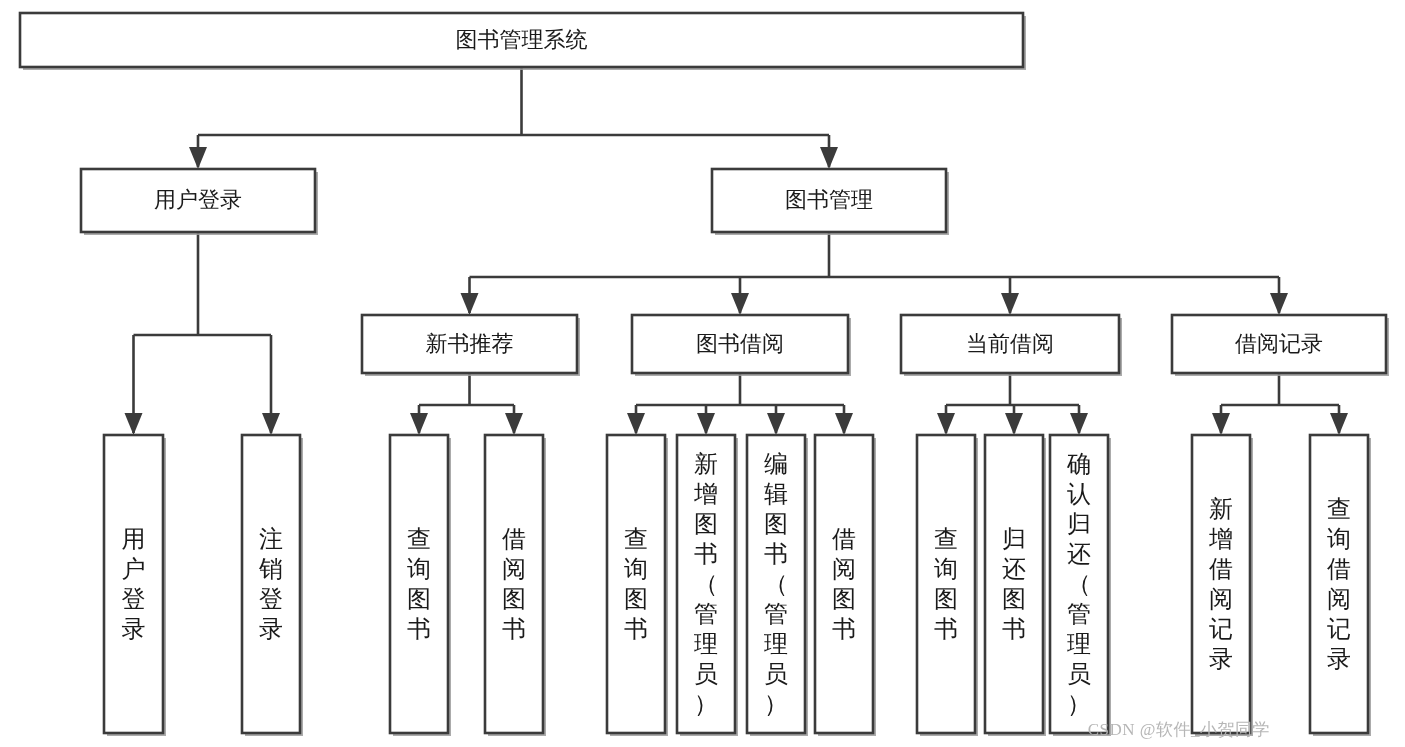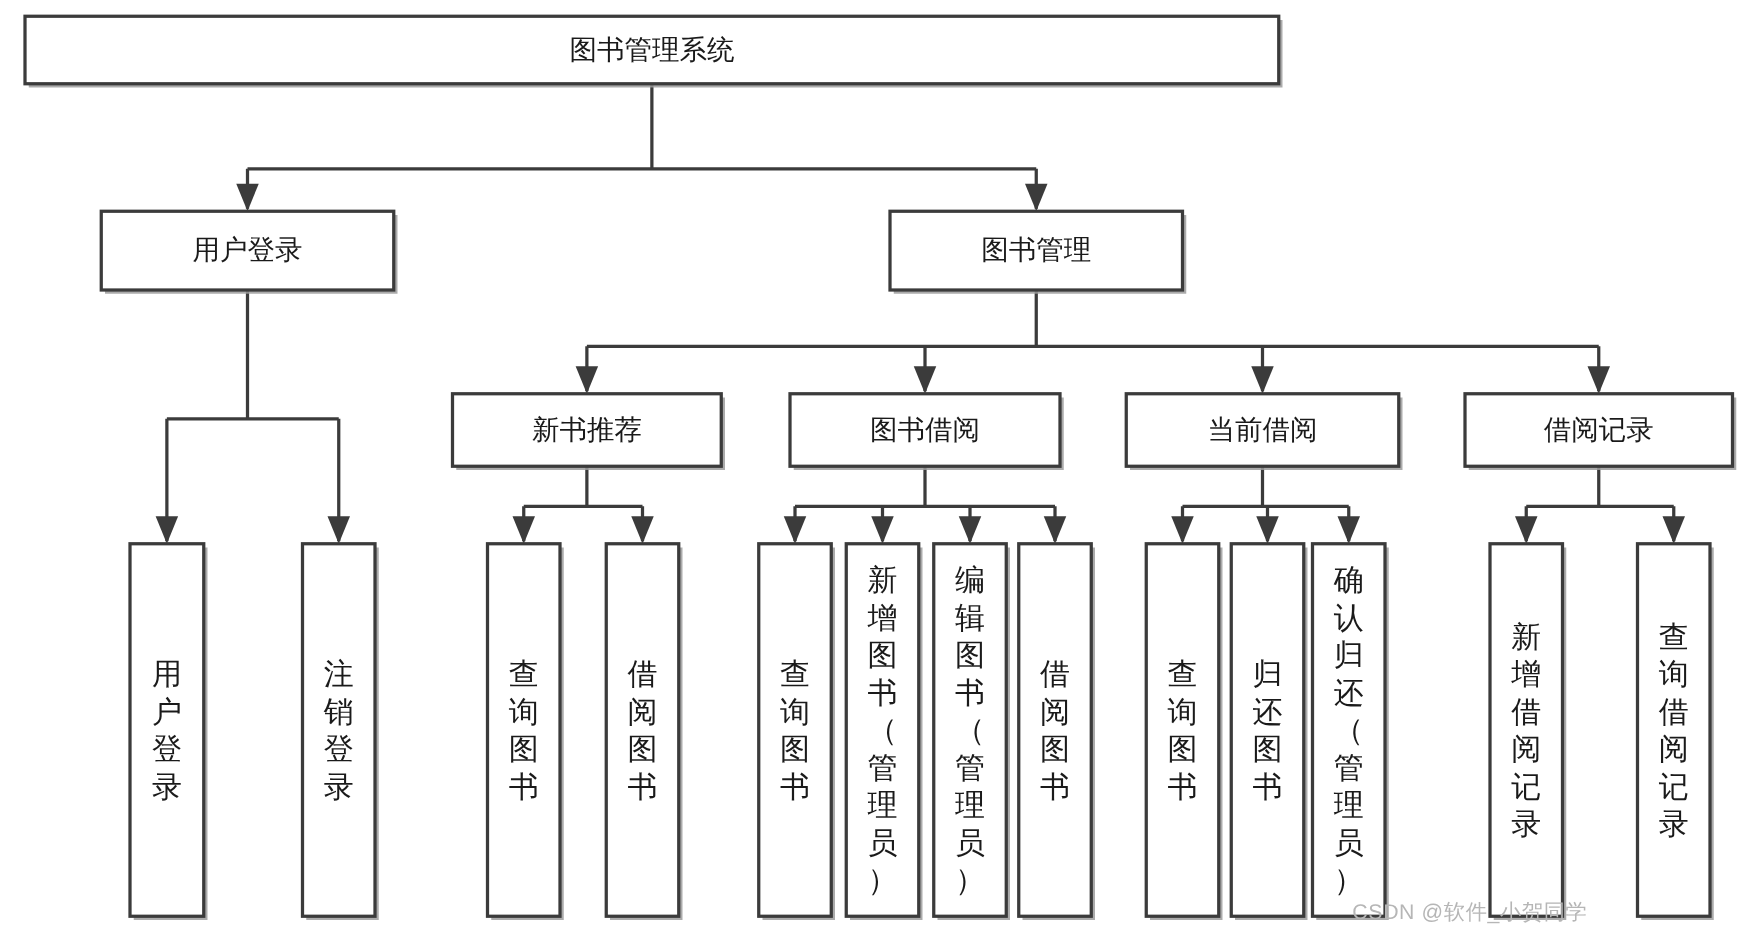--- a/index.html
+++ b/index.html
@@ -56,21 +56,21 @@
   .node-label-v {
     fill: #1a1a1a;
     font-family: "Liberation Sans", "DejaVu Sans", sans-serif;
     font-size: 24px;
     text-anchor: middle;
   }
   .watermark {
     position: absolute;
     right: 10px;
     bottom: 6px;
-    font-family: Liberation Sans, sans-serif;
+    font-family: Liberation Serif, serif;
     font-size: 17px;
     color: #b6b6b6;
     letter-spacing: 0.5px;
     white-space: nowrap;
     user-select: none;
   }
 </style>
 </head>
 <body>
 

